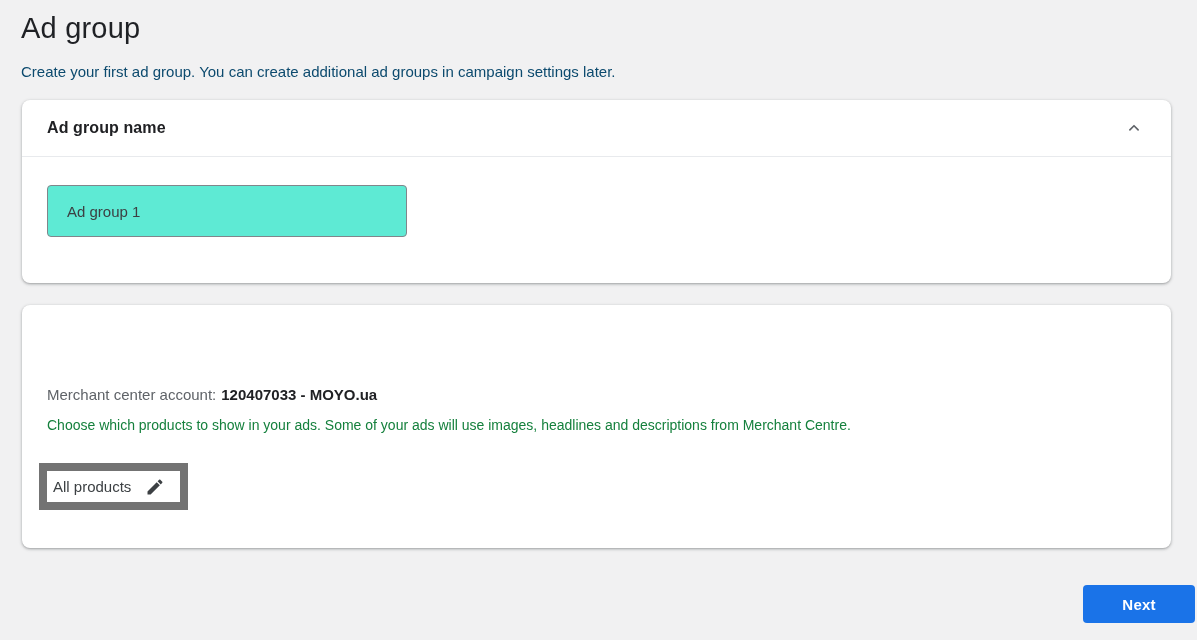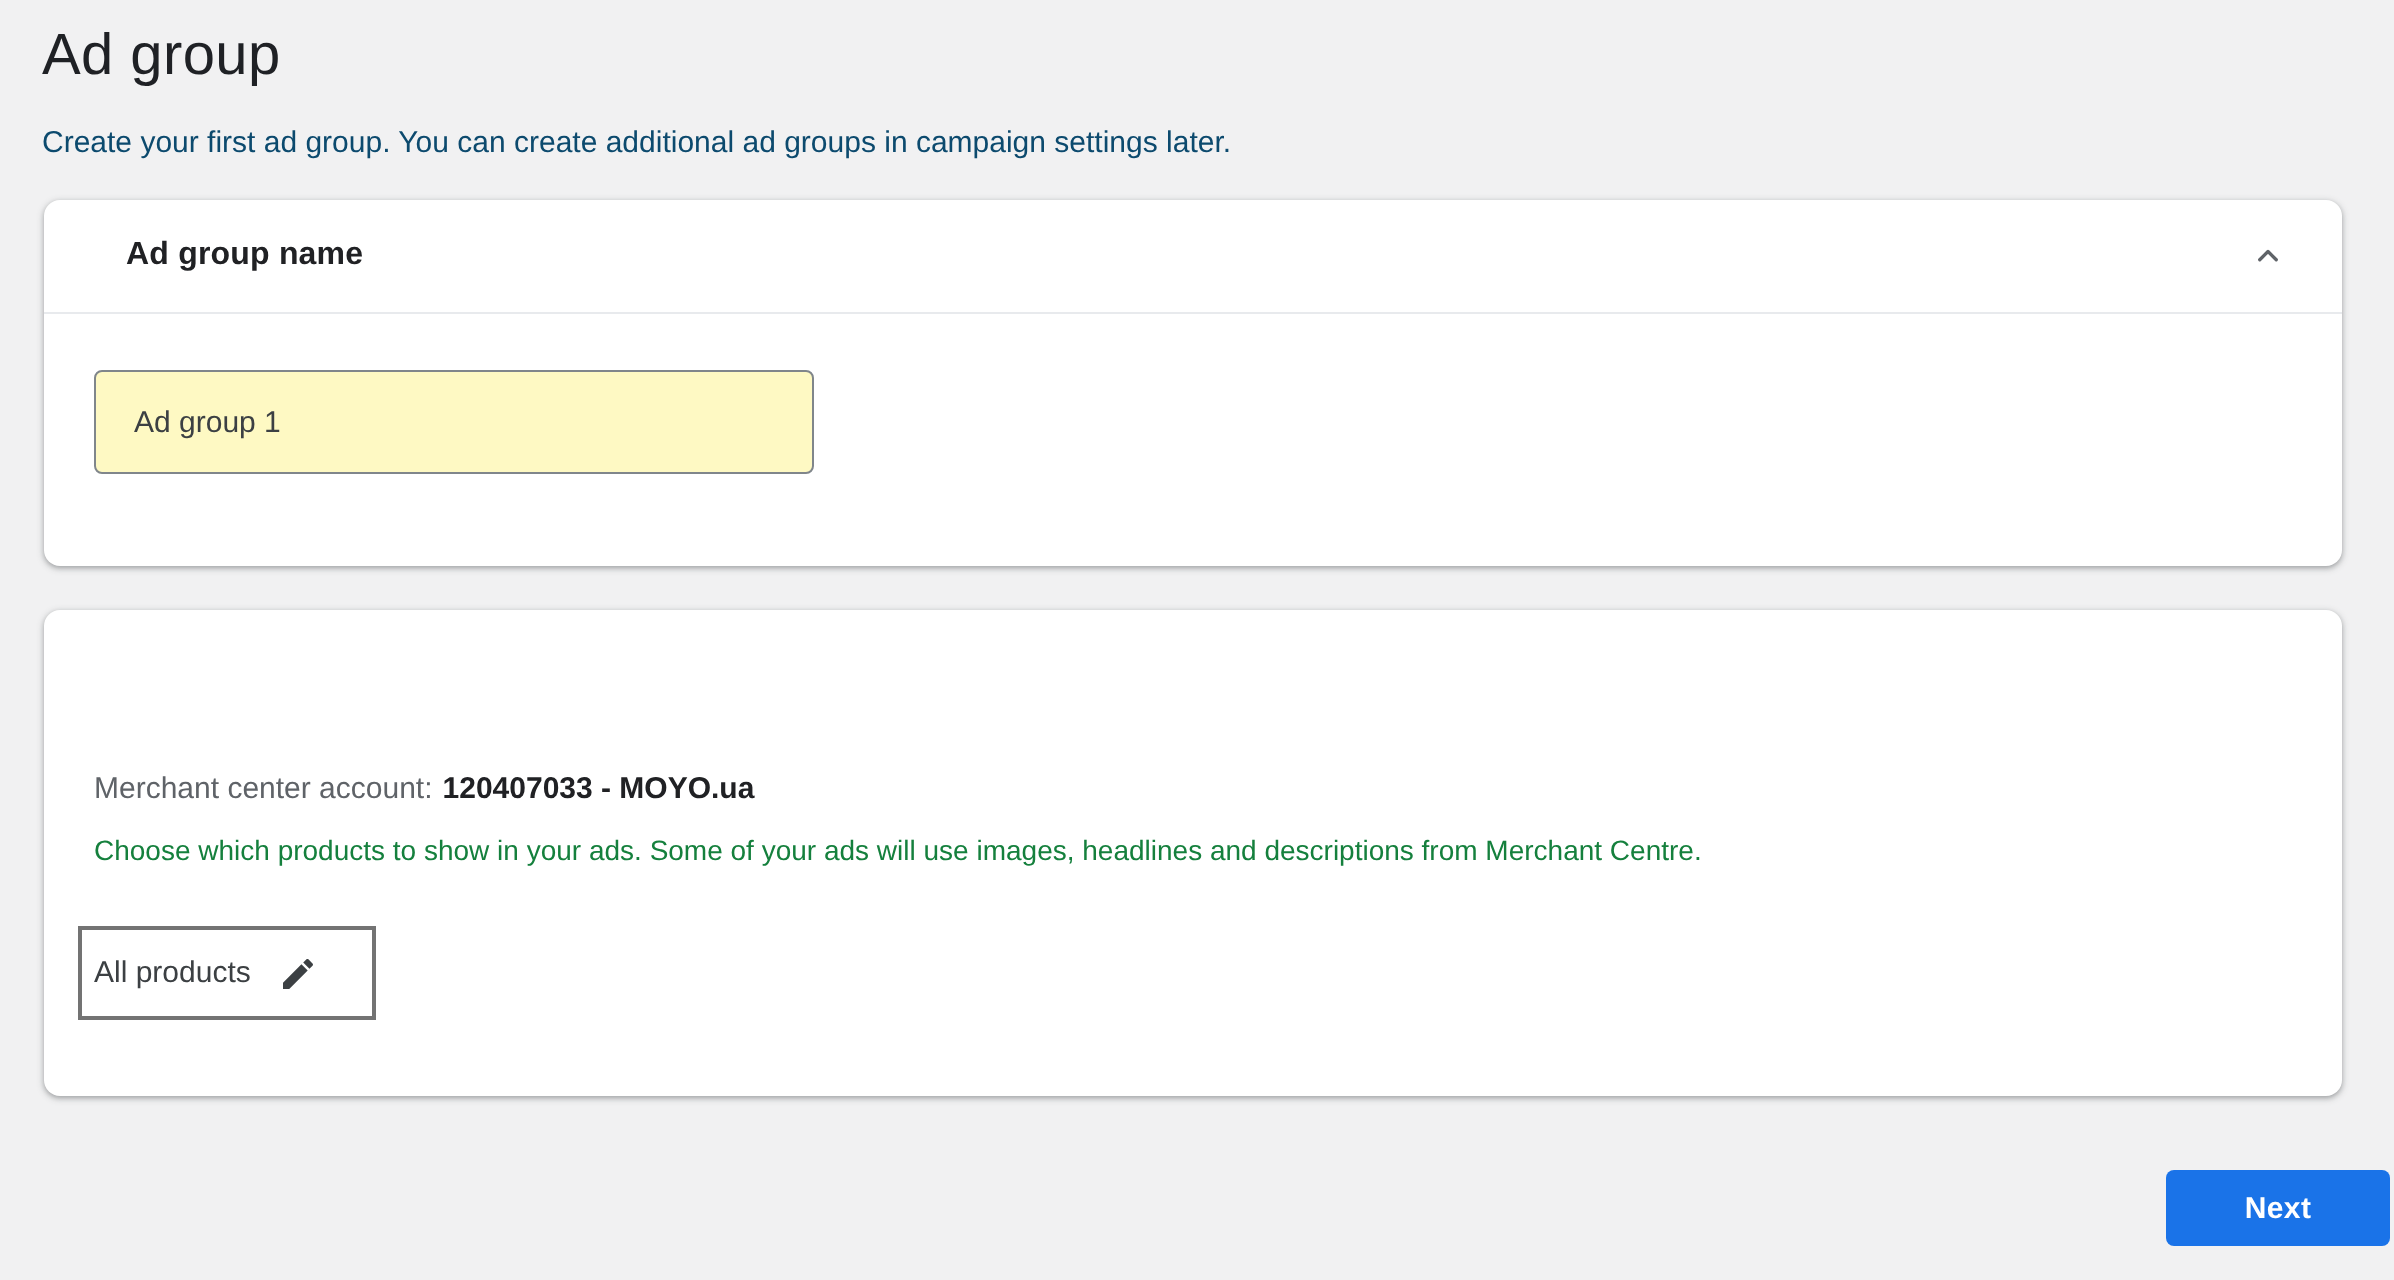--- a/index.html
+++ b/index.html
@@ -24,46 +24,46 @@
   .card {
     position:absolute; left:22px; width:1149px;
     background:#ffffff; border-radius:8px;
     box-shadow:0 1px 2px rgba(60,64,67,.30), 0 1px 3px 1px rgba(60,64,67,.15);
   }
   .card-1 { top:100px; height:183px; }
   .card-2 { top:305px; height:243px; }
 
   .card-header {
     height:57px; display:flex; align-items:center; justify-content:space-between;
-    padding:0 28px 0 41px; border-bottom:1px solid #e8eaed; cursor:pointer;
+    padding:0 28px 0 25px; border-bottom:1px solid #e8eaed; cursor:pointer;
     border-radius:8px 8px 0 0;
   }
   .card-title { font-size:16px; font-weight:700; color:#202124; letter-spacing:.1px; }
   .chevron { width:18px; height:18px; display:flex; align-items:center; justify-content:center; cursor:pointer; }
   .chevron svg { width:18px; height:18px; stroke:#5f6368; stroke-width:2.2; fill:none; }
 
   .text-input {
     position:absolute; left:25px; top:85px;
     width:360px; height:52px;
     border:1px solid #80868b; border-radius:4px;
     padding:0 0 0 19px;
     font-family:"Liberation Sans", sans-serif;
     font-size:15px; color:#3c4043;
-    background:#fef9c3; outline:none;
+    background:#5eead4; outline:none;
   }
 
   .merchant-line { position:absolute; left:25px; top:81px; font-size:15px; }
   .merchant-label { color:#5f6368; margin-right:5px; }
   .merchant-value { color:#202124;font-weight:bold; }
   .desc-line { position:absolute; left:25px; top:112px; font-size:14px; color:#15803d; }
 
   .product-select {
     position:absolute; left:17px; top:158px;
     width:149px; height:47px;
-    border:2px solid #737373;
+    border:8px solid #737373;
     background:#fff;
     display:flex; align-items:center;
     padding-left:6px;
     cursor:pointer;
   }
   .product-select-label { font-size:15px; color:#3c4043; }
   .pencil { width:21px; height:21px; margin-left:13px; display:flex; align-items:center; justify-content:center; cursor:pointer; }
   .pencil svg { width:20px; height:20px; fill:#3c4043; }
 
   .next-btn {

